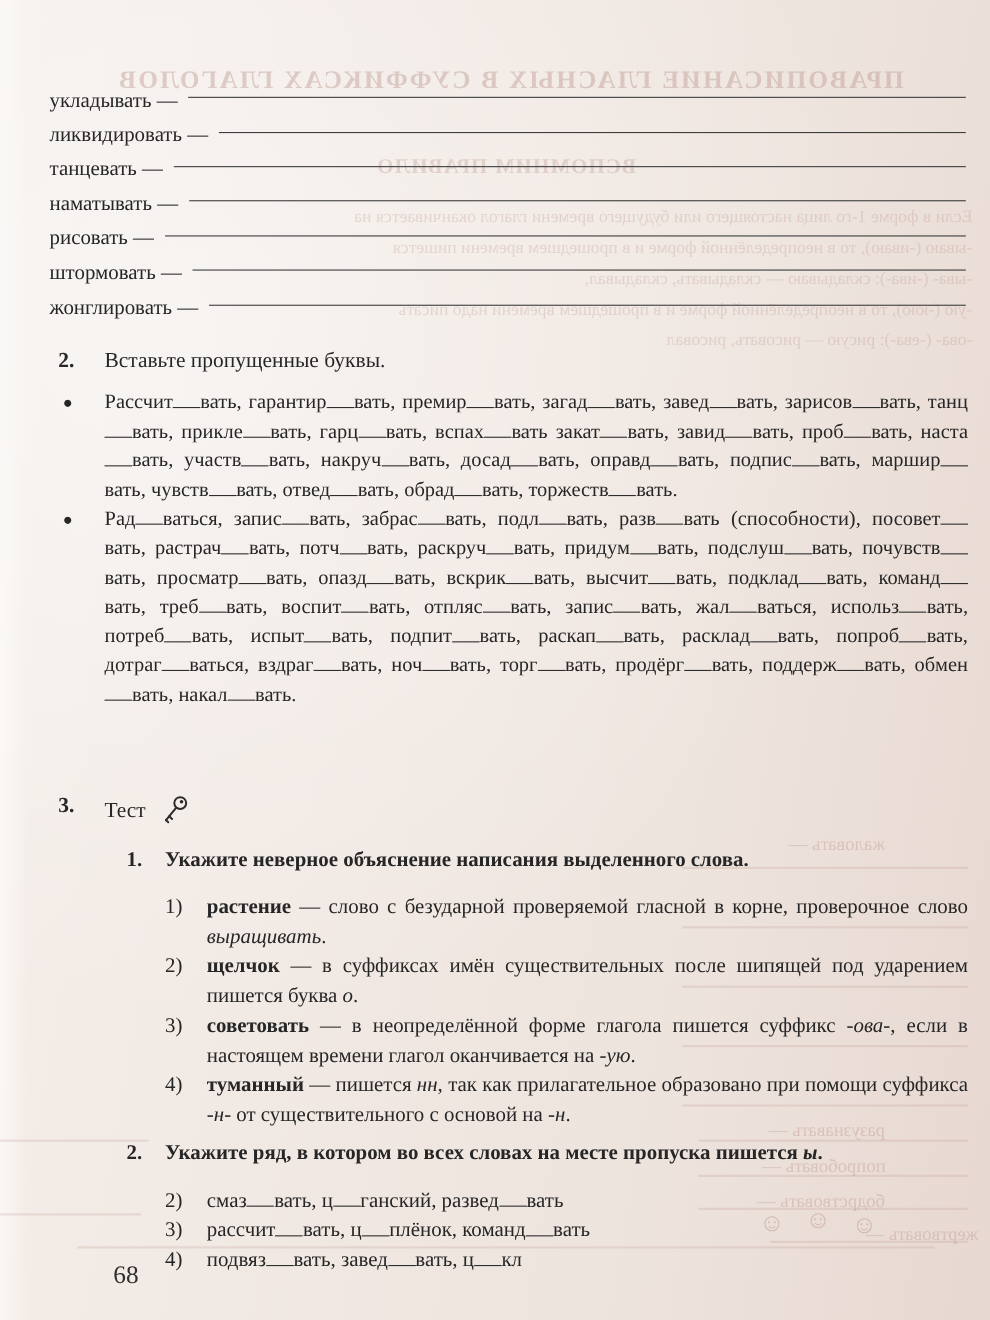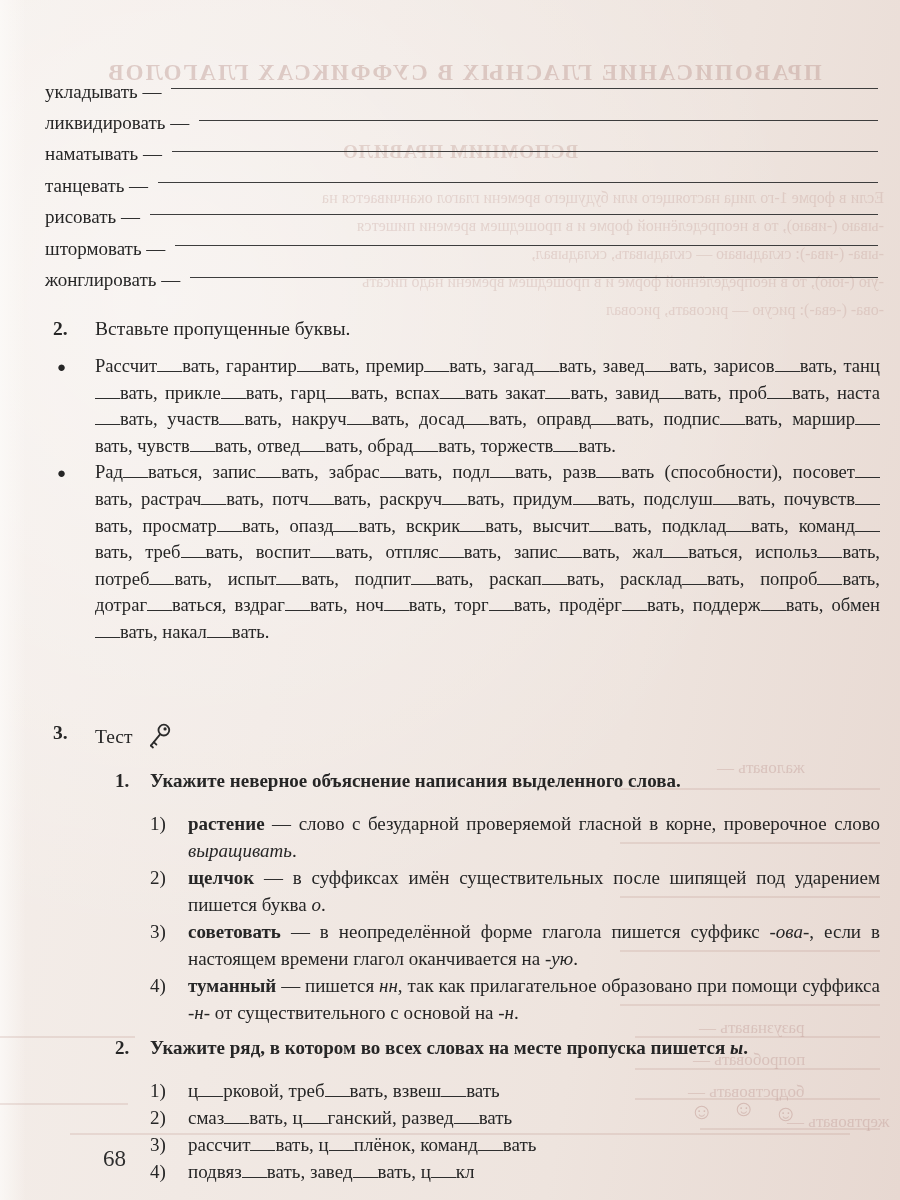--- a/index.html
+++ b/index.html
@@ -97,25 +97,25 @@
   <div class="word-list" id="word-list">
       <div class="wrow">
     <span class="lbl">укладывать —</span>
     <span class="fill"></span>
   </div>
       <div class="wrow">
     <span class="lbl">ликвидировать —</span>
     <span class="fill"></span>
   </div>
       <div class="wrow">
+    <span class="lbl">танцевать —</span>
+    <span class="fill"></span>
+  </div>
+      <div class="wrow">
     <span class="lbl">наматывать —</span>
-    <span class="fill"></span>
-  </div>
-      <div class="wrow">
-    <span class="lbl">танцевать —</span>
     <span class="fill"></span>
   </div>
       <div class="wrow">
     <span class="lbl">рисовать —</span>
     <span class="fill"></span>
   </div>
       <div class="wrow">
     <span class="lbl">штормовать —</span>
     <span class="fill"></span>
   </div>
@@ -176,23 +176,20 @@
   </div>
         </div>
     </div>
 
     <div class="q">
       <div class="qhead">
         <span class="qnum">2.</span><span id="q2-prompt"><span>Укажите ряд, в котором во всех словах на месте пропуска пишется </span><span class="i">ы</span><span>.</span></span>
       </div>
       <div class="opts" id="q2-opts">
           <div class="opt">
-    <span class="onum">1)</span><span class="otxt">ц<span class="gap"></span>рковой, треб<span class="gap"></span>вать, взвеш<span class="gap"></span>вать</span>
-  </div>
-          <div class="opt">
     <span class="onum">2)</span><span class="otxt">смаз<span class="gap"></span>вать, ц<span class="gap"></span>ганский, развед<span class="gap"></span>вать</span>
   </div>
           <div class="opt">
     <span class="onum">3)</span><span class="otxt">рассчит<span class="gap"></span>вать, ц<span class="gap"></span>плёнок, команд<span class="gap"></span>вать</span>
   </div>
           <div class="opt">
     <span class="onum">4)</span><span class="otxt">подвяз<span class="gap"></span>вать, завед<span class="gap"></span>вать, ц<span class="gap"></span>кл</span>
   </div>
         </div>
     </div>

